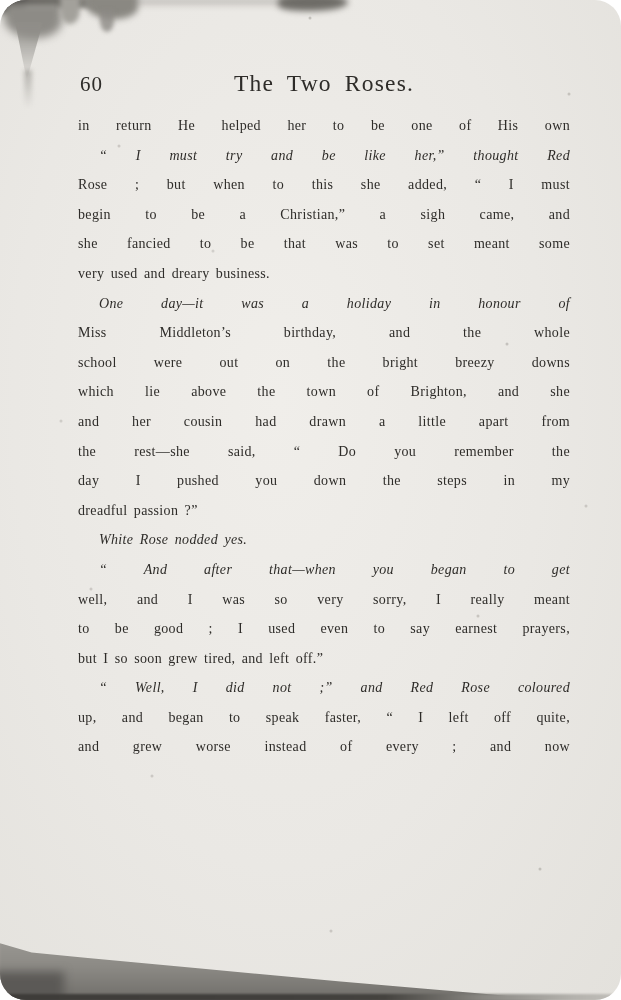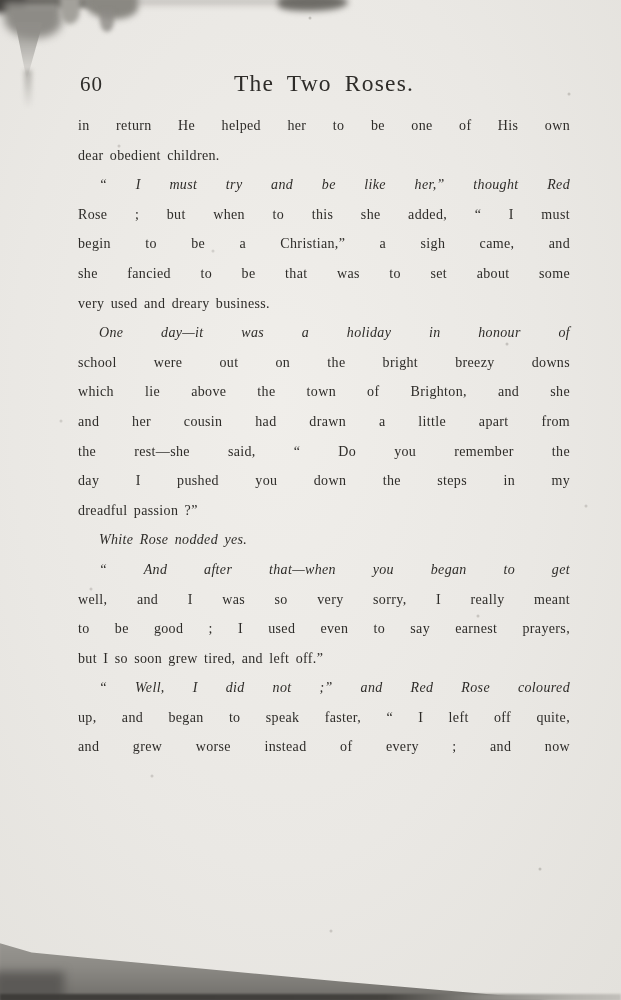--- a/index.html
+++ b/index.html
@@ -12,20 +12,21 @@
     overflow: hidden;
     font-family: "Liberation Serif", "DejaVu Serif", serif;
   }
   .page {
     position: absolute;
     left: 0; top: 0;
     width: 621px;
     height: 1000px;
     background: radial-gradient(ellipse at 45% 40%, #f0eeea 0%, #eae8e4 55%, #e3e1dc 100%);
     overflow: hidden;
+    border-radius: 26px;
   }
   
   .header {
     position: absolute;
     left: 78px;
     top: 70px;
     width: 492px;
     height: 32px;
     text-align: center;
   }
@@ -177,31 +178,31 @@
   <div class="artifact paper-specks"></div>
 
   <div class="header">
     <span class="page-number">60</span>
     <span class="running-title">The Two Roses.</span>
   </div>
 
   <div class="text-block">
       <div class="para">
         <div class="line">in return He helped her to be one of His own</div>
-        <div class="line last">dear obedient children.</div>
       </div>
       <div class="para indent">
         <div class="line">“ I must try and be like her,” thought Red</div>
         <div class="line">Rose ; but when to this she added, “ I must</div>
         <div class="line">begin to be a Christian,” a sigh came, and</div>
-        <div class="line">she fancied to be that was to set about some</div>
+        <div class="line">she fancied to be that was to set meant some</div>
         <div class="line last">very used and dreary business.</div>
       </div>
       <div class="para indent">
         <div class="line">One day—it was a holiday in honour of</div>
+        <div class="line">Miss Middleton’s birthday, and the whole</div>
         <div class="line">school were out on the bright breezy downs</div>
         <div class="line">which lie above the town of Brighton, and she</div>
         <div class="line">and her cousin had drawn a little apart from</div>
         <div class="line">the rest—she said, “ Do you remember the</div>
         <div class="line">day I pushed you down the steps in my</div>
         <div class="line last">dreadful passion ?”</div>
       </div>
       <div class="para indent">
         <div class="line last">White Rose nodded yes.</div>
       </div>

